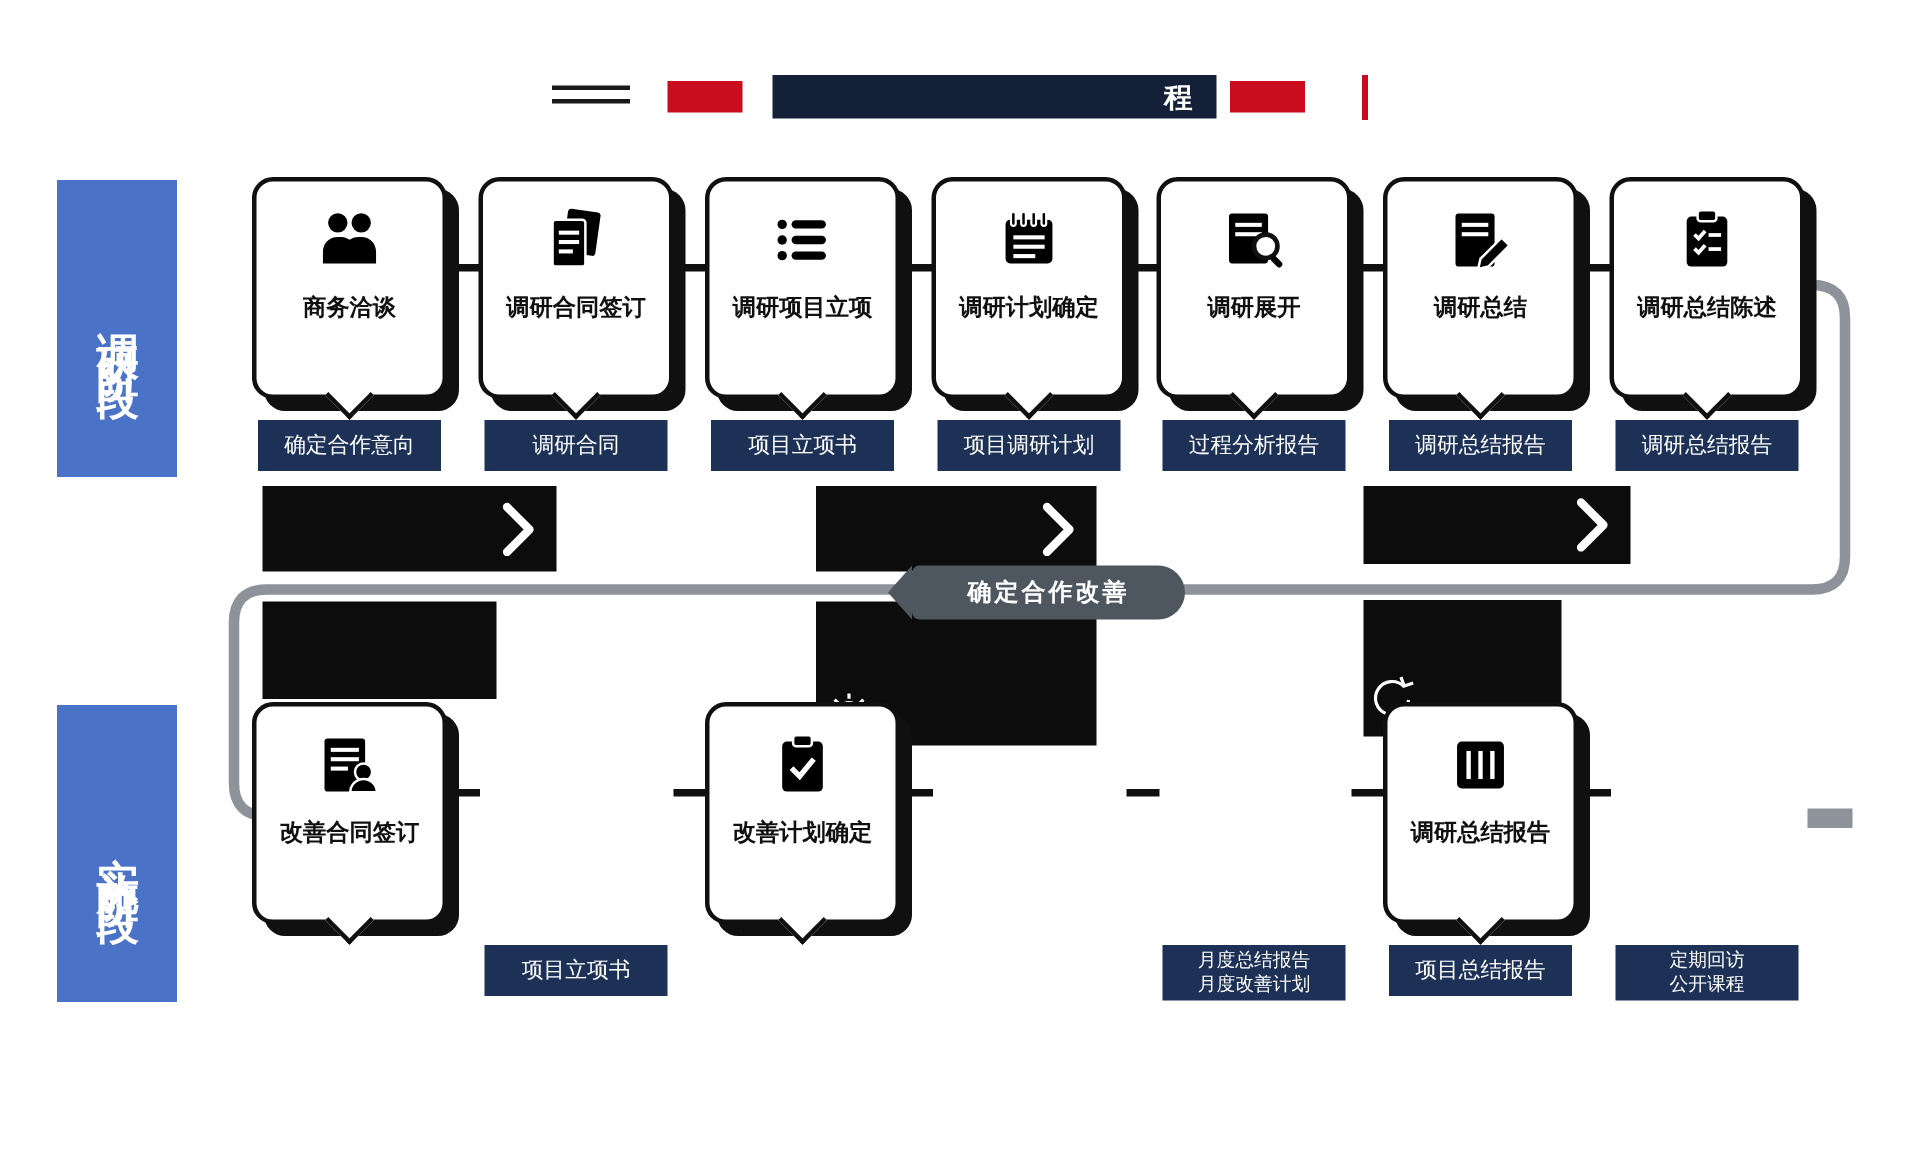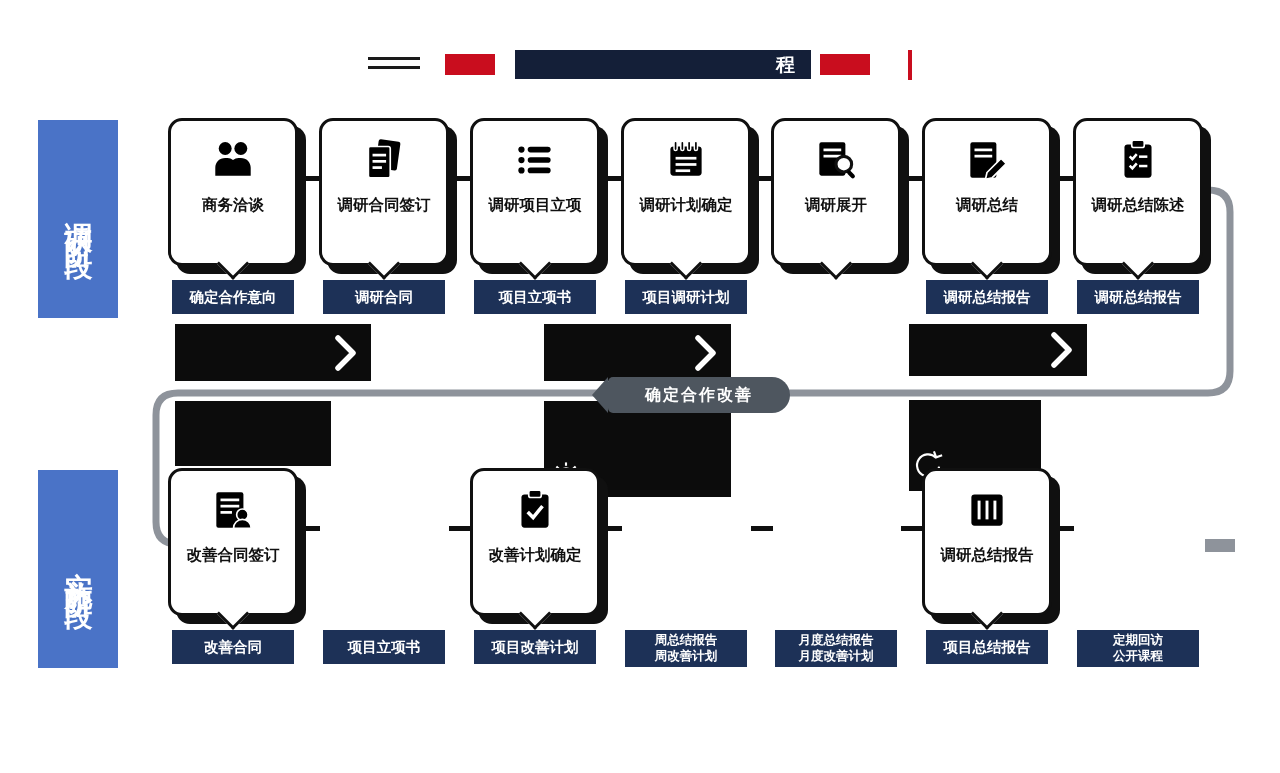--- a/index.html
+++ b/index.html
@@ -41,21 +41,21 @@
         box-shadow:8px 8px 0 #101010;box-sizing:border-box;display:flex;flex-direction:column;align-items:center;
         padding-top:13px;z-index:3;}
   .card .icon{width:52px;height:52px;display:flex;align-items:center;justify-content:center;}
   .card-title{margin-top:9px;font-size:15.5px;font-weight:700;color:#101010;white-space:nowrap;}
   .notch{position:absolute;left:50%;bottom:-12px;width:20px;height:20px;background:#fff;
          border-right:3px solid #101010;border-bottom:3px solid #101010;transform:translateX(-50%) rotate(45deg);}
 
   
   .plate{position:absolute;width:122px;min-height:34px;background:#1d3157;color:#fff;z-index:3;
          display:flex;align-items:center;justify-content:center;text-align:center;
-         font-size:14.5px;font-weight:700;line-height:1.25;white-space:pre-line;box-sizing:border-box;padding:3px 4px;}
+         font-size:14.5px;font-weight:400;line-height:1.25;white-space:pre-line;box-sizing:border-box;padding:3px 4px;}
   .plate.small{font-size:12.5px;}
 
   
   .hgap{position:absolute;width:22px;height:5px;background:#101010;z-index:1;}
 </style>
 </head>
 <body>
 
 <div class="stage">
 
@@ -206,20 +206,21 @@
           <rect x="8" y="7" width="25" height="32" rx="2"></rect>
           <rect x="12" y="13" width="17" height="2.6" fill="#fff"></rect>
           <rect x="12" y="19" width="17" height="2.6" fill="#fff"></rect>
           <circle cx="31.5" cy="28" r="7.5" fill="#fff" stroke="#101010" stroke-width="3"></circle>
           <rect x="36.6" y="33.2" width="9" height="4" rx="2" transform="rotate(45 36.6 33.2)"></rect>
         </svg>
     </div>
     <div class="card-title">调研展开</div>
     <div class="notch"></div>
   </div>
+  <div class="plate" style="left:775px;top:280px">过程分析报告</div>
 
   <div class="card" style="left:922px;top:118px">
     <div class="icon">
       <svg viewBox="0 0 48 48" width="50" height="50">
           <rect x="8" y="7" width="25" height="34" rx="2"></rect>
           <rect x="12" y="13" width="17" height="2.6" fill="#fff"></rect>
           <rect x="12" y="19" width="17" height="2.6" fill="#fff"></rect>
           <path d="M24 36l13.5-13.5 5 5L29 41l-6.5 1.5z" stroke="#fff" stroke-width="1.6"></path>
         </svg>
     </div>
@@ -251,39 +252,35 @@
           <rect x="12" y="13" width="18" height="2.6" fill="#fff"></rect>
           <rect x="12" y="19" width="18" height="2.6" fill="#fff"></rect>
           <rect x="12" y="25" width="11" height="2.6" fill="#fff"></rect>
           <circle cx="33" cy="28.5" r="5.5" stroke="#fff" stroke-width="1.6"></circle>
           <path d="M24.5 41.5c0-4.7 3.8-8.5 8.5-8.5s8.5 3.8 8.5 8.5z" stroke="#fff" stroke-width="1.6"></path>
         </svg>
     </div>
     <div class="card-title">改善合同签订</div>
     <div class="notch"></div>
   </div>
-  <div class="plate" style="left:172px;top:630px">改善合同</div>
 
   <div class="plate" style="left:323px;top:630px">项目立项书</div>
 
   <div class="card" style="left:470px;top:468px">
     <div class="icon">
       <svg viewBox="0 0 48 48" width="50" height="50">
           <rect x="11" y="9" width="26" height="32" rx="3"></rect>
           <rect x="18" y="5" width="12" height="7" rx="2" stroke="#fff" stroke-width="1.6"></rect>
           <path d="M17 26l5.2 5.2 9-11" stroke="#fff" stroke-width="3.4" fill="none"></path>
         </svg>
     </div>
     <div class="card-title">改善计划确定</div>
     <div class="notch"></div>
   </div>
-  <div class="plate" style="left:474px;top:630px">项目改善计划</div>
-
-  <div class="plate small" style="left:625px;top:630px">周总结报告
-周改善计划</div>
+
 
   <div class="plate small" style="left:775px;top:630px">月度总结报告
 月度改善计划</div>
 
   <div class="card" style="left:922px;top:468px">
     <div class="icon">
       <svg viewBox="0 0 48 48" width="50" height="50">
           <rect x="9" y="9" width="30" height="30" rx="3"></rect>
           <rect x="15" y="15" width="2.8" height="18" fill="#fff"></rect>
           <rect x="22.6" y="15" width="2.8" height="18" fill="#fff"></rect>

